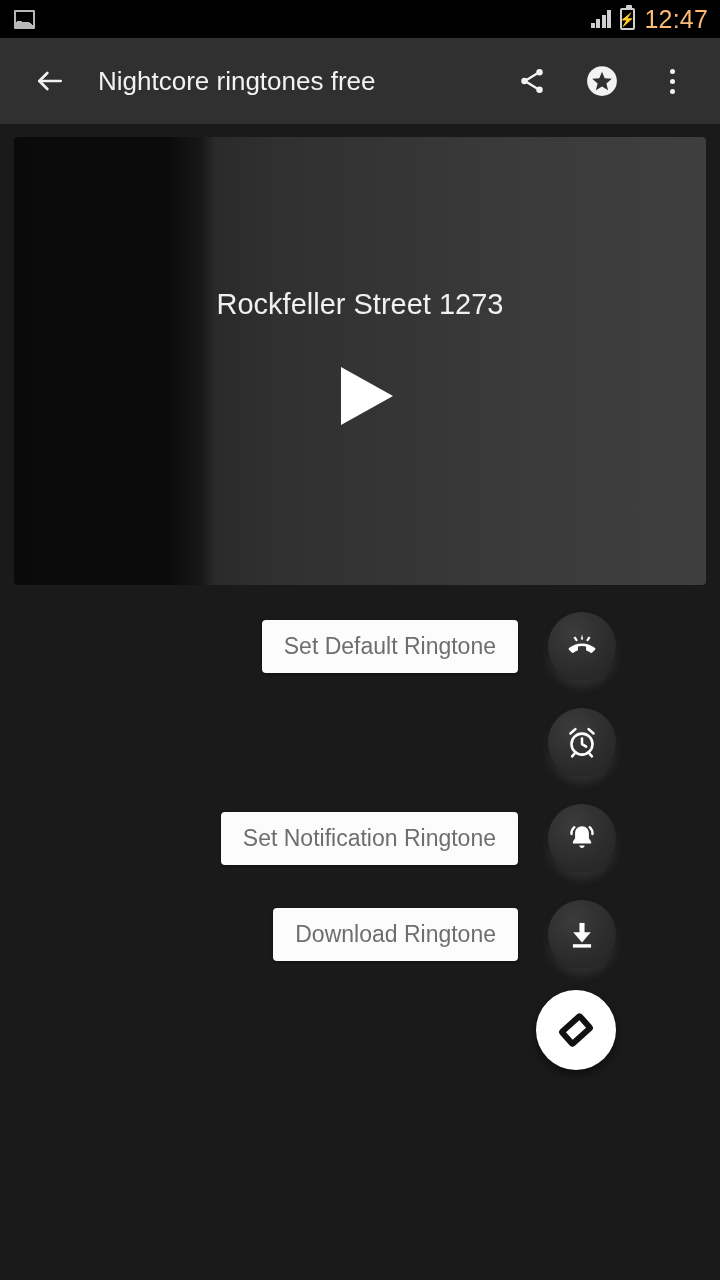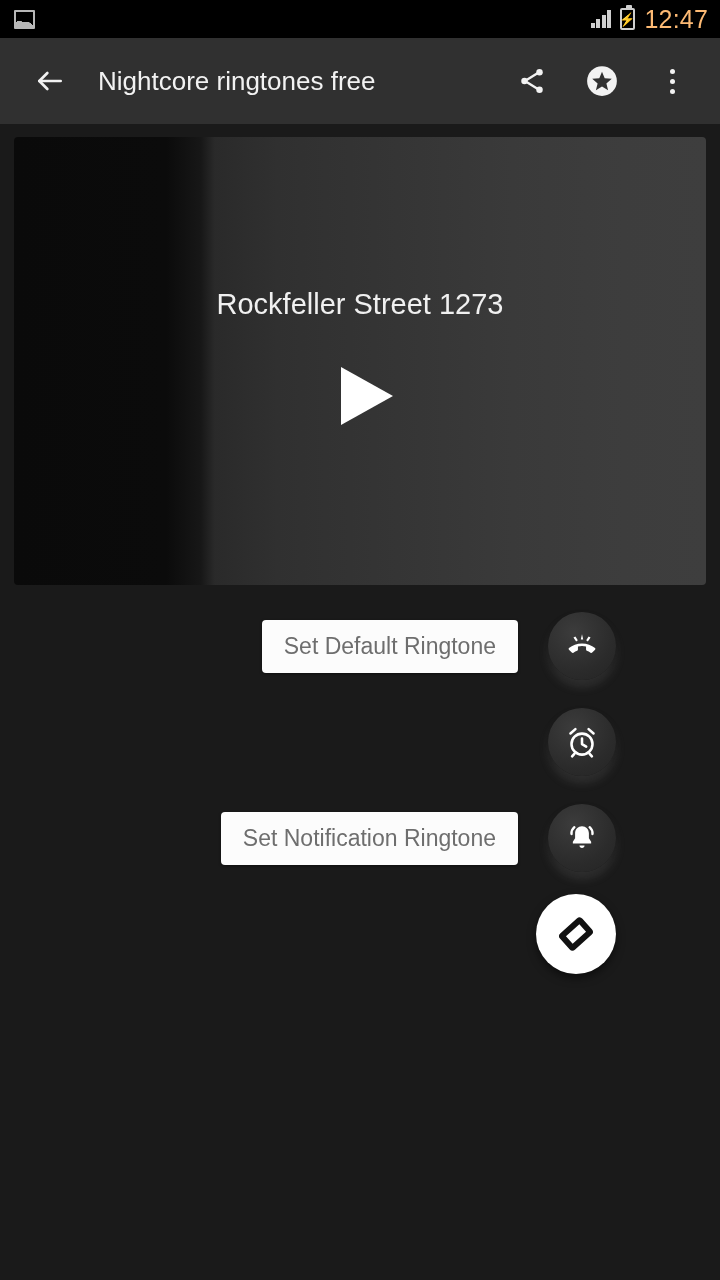--- a/index.html
+++ b/index.html
@@ -312,20 +312,30 @@
       <div class="action-circle">
         <svg width="36" height="36" viewBox="0 0 24 24">
           <path d="M12 4.1c-2.6 0-4.6 2.1-4.6 4.7v3.4l-1.5 2.3v1.1h12.2v-1.1l-1.5-2.3v-3.4c0-2.6-2-4.7-4.6-4.7z" fill="#ffffff"></path>
           <path d="M10.3 17.0c0 .95.76 1.7 1.7 1.7s1.7-.75 1.7-1.7z" fill="#ffffff"></path>
           <path d="M5.0 9.3a5.5 5.5 0 0 1 1.9-4.5" fill="none" stroke="#ffffff" stroke-width="1.6" stroke-linecap="round"></path>
           <path d="M19.0 9.3a5.5 5.5 0 0 0-1.9-4.5" fill="none" stroke="#ffffff" stroke-width="1.6" stroke-linecap="round"></path>
         </svg>
       </div>
     </div>
 
+    <div class="action-row">
+      <div class="action-label">Download Ringtone</div>
+      <div class="action-circle">
+        <svg width="34" height="34" viewBox="0 0 24 24" fill="#ffffff">
+          <rect x="10.2" y="4.2" width="3.6" height="8.0"></rect>
+          <polygon points="5.8,10.8 18.2,10.8 12,18.0"></polygon>
+          <rect x="5.6" y="19.2" width="12.8" height="2.4"></rect>
+        </svg>
+      </div>
+    </div>
 
 
     <div class="fab-row">
       <div class="fab">
         <div class="tag-shape"></div>
       </div>
     </div>
 
   </div>
 </div>

